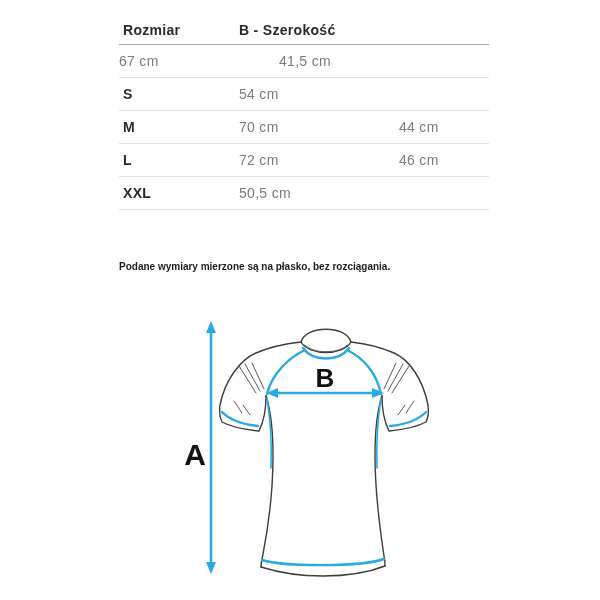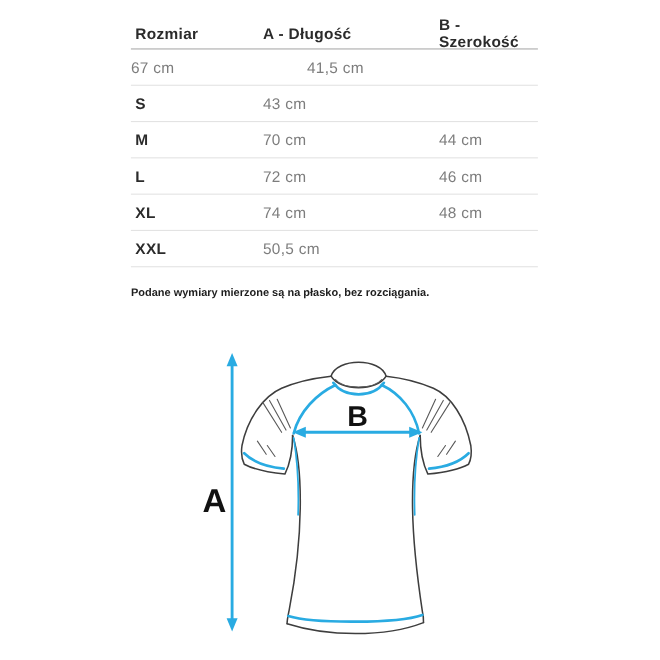--- a/index.html
+++ b/index.html
@@ -35,46 +35,40 @@
   .dim-label{font-family:"Liberation Sans",sans-serif;font-weight:700;fill:#111111;}
 </style>
 </head>
 <body>
 
 <div class="page">
 
   <div class="size-table">
     <div class="t-row t-head">
       <div class="col c1 th">Rozmiar</div>
-      <div class="col c2 th">A - Długość</div>
       <div class="col c3 th">B - Szerokość</div>
     </div>
 
     <div class="t-row">
       <div class="col c2 val">67 cm</div>
       <div class="col c3 val">41,5 cm</div>
     </div>
     <div class="t-row">
       <div class="col c1 size-label">S</div>
-      <div class="col c3 val">43 cm</div>
+      <div class="col c3 val">54 cm</div>
     </div>
     <div class="t-row">
       <div class="col c1 size-label">M</div>
       <div class="col c2 val">70 cm</div>
       <div class="col c3 val">44 cm</div>
     </div>
     <div class="t-row">
       <div class="col c1 size-label">L</div>
       <div class="col c2 val">72 cm</div>
       <div class="col c3 val">46 cm</div>
-    </div>
-    <div class="t-row">
-      <div class="col c1 size-label">XL</div>
-      <div class="col c2 val">74 cm</div>
-      <div class="col c3 val">48 cm</div>
     </div>
     <div class="t-row">
       <div class="col c1 size-label">XXL</div>
       <div class="col c3 val">50,5 cm</div>
     </div>
   </div>
 
   <p class="note">Podane wymiary mierzone są na płasko, bez rozciągania.</p>
 
   <svg class="diagram" viewBox="0 0 300 292">

